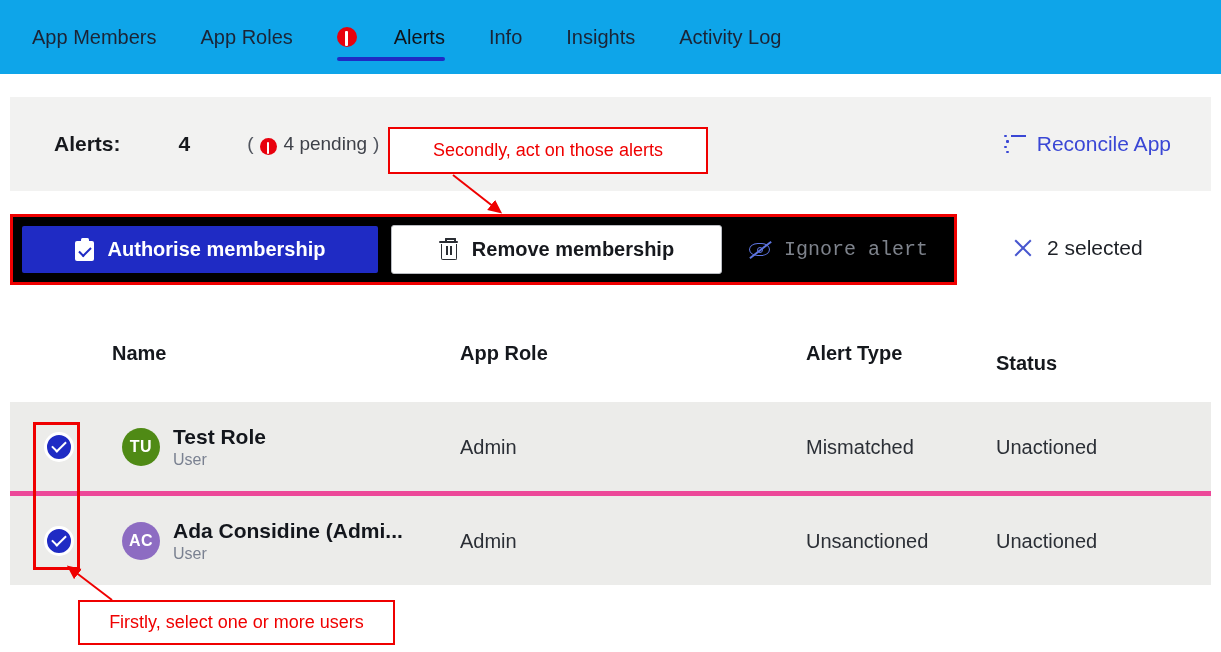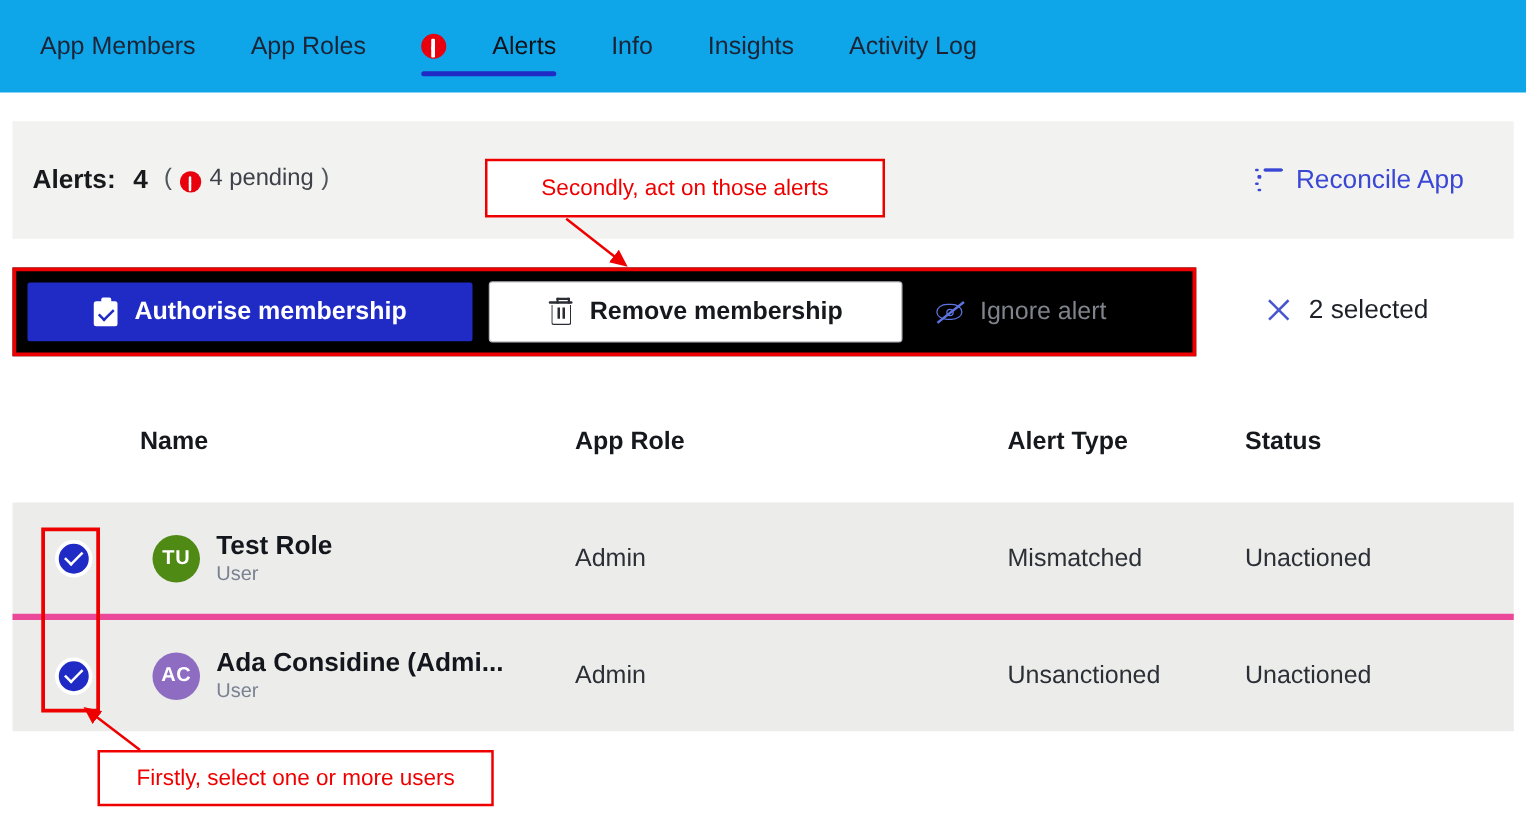--- a/index.html
+++ b/index.html
@@ -48,23 +48,24 @@
     margin-top:-3px;
   }
 
   
   .summary{
     position:absolute;left:10px;top:97px;width:1201px;height:94px;
     background:#f2f2f1;
     display:flex;align-items:center;
   }
   .summary-left{
-    display:flex;align-items:flex-start;
-    margin-left:16px;
+    display:flex;align-items:center;
+    margin-left:44px;
     font-size:21px;
+    gap:44px;
   }
   .sum-label{font-weight:bold;color:#17191d;}
   .sum-count{font-weight:bold;color:#17191d;margin-left:14px;}
   .sum-paren{margin-left:13px;color:#3e4149;font-size:19px;display:flex;align-items:center;}
   .sum-paren .p{color:#51555e;}
   .mini-dot{
     width:17px;height:17px;border-radius:50%;background:#e8000d;
     display:inline-flex;align-items:center;justify-content:center;
     margin:0 7px 0 6px;position:relative;top:2px;
   }
@@ -112,21 +113,21 @@
     margin-left:13px;
     width:331px;height:49px;
     background:#ffffff;color:#16181d;
     border:1.5px solid #b9bcc2;border-radius:3px;
     box-shadow:0 1px 2px rgba(0,0,0,.12);
   }
   .btn-ghost{
     margin-left:12px;
     height:47px;padding:0 14px;
     background:transparent;color:#7e838c;
-    border:none;font-weight:normal;
+    border:none;font-weight:normal;font-family:Liberation Mono, monospace;
   }
   .icon-clipboard{
     width:20px;height:24px;margin-right:13px;position:relative;flex:none;
   }
   .icon-clipboard .body{
     position:absolute;left:0;top:3px;width:19px;height:20px;
     background:#fff;border-radius:2px;
   }
   .icon-clipboard .clip{
     position:absolute;left:6px;top:0;width:8px;height:6px;background:#fff;border-radius:1.5px;
@@ -170,21 +171,21 @@
   
   .thead{
     position:absolute;left:0;top:330px;width:1221px;height:50px;
   }
   .th{
     position:absolute;top:12px;font-size:20px;font-weight:bold;color:#15181d;white-space:nowrap;
   }
   .th.c0{left:112px;}
   .th.c1{left:460px;}
   .th.c2{left:806px;}
-  .th.c3{left:996px;}
+  .th.c3{left:996px;margin-top:10px;}
 
   .tbody{position:absolute;left:10px;top:402px;width:1201px;}
   .row{
     position:relative;height:89px;background:#ececea;
     display:flex;align-items:center;
   }
   .row + .row{border-top:5px solid #ec4899;}
   .chk{
     position:absolute;left:34px;top:50%;transform:translateY(-50%);
     width:30px;height:30px;border-radius:50%;

